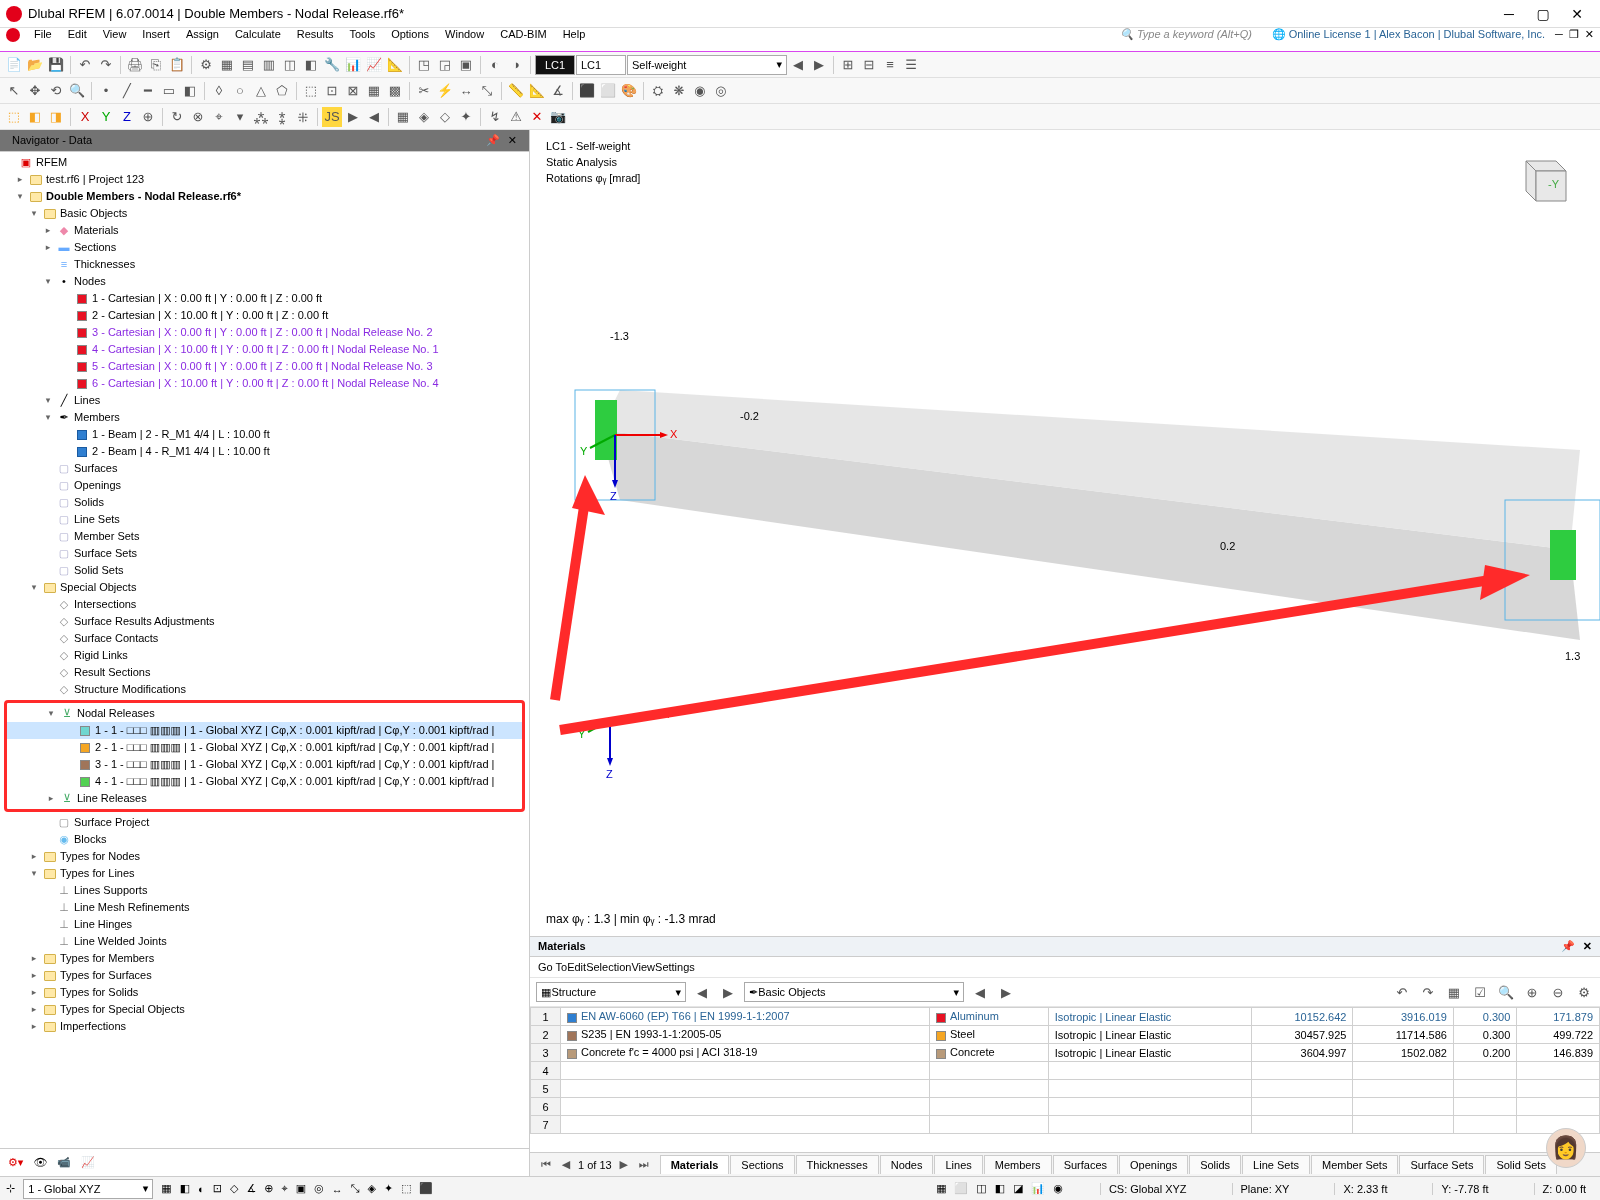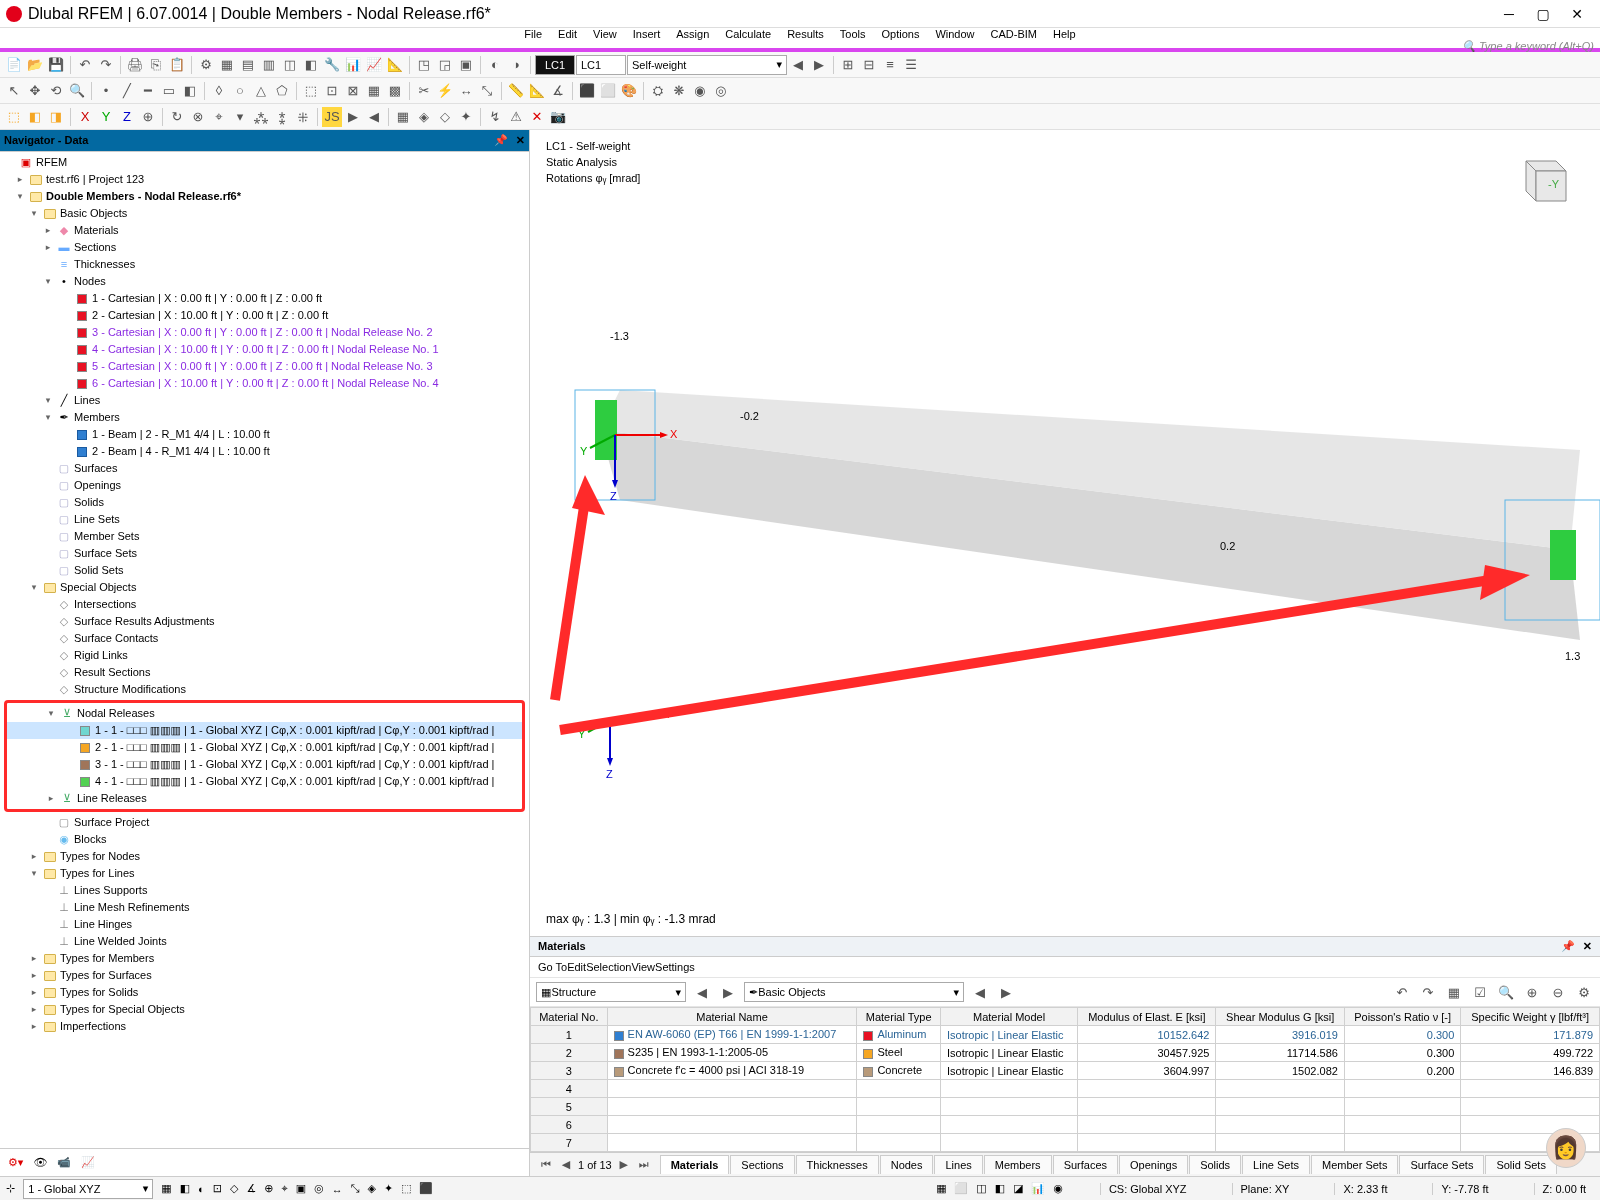--- a/index.html
+++ b/index.html
@@ -1,31 +1,31 @@
 <!DOCTYPE html>
 <html><head>
 <meta charset="utf-8">
 <style>
 * { box-sizing: border-box; margin: 0; padding: 0; font-family: "Segoe UI", Tahoma, sans-serif; font-size: 11px; }
 body { background: #f0f0f0; width: 1600px; height: 1200px; overflow: hidden; display: flex; flex-direction: column; }
 .titlebar { height: 28px; background: #fff; display: flex; align-items: center; padding: 0 6px; border-bottom: 1px solid #ddd; }
 .titlebar .logo { width: 16px; height: 16px; background: #e2001a; border-radius: 50%; margin-right: 6px; }
-.titlebar .title { flex: 1; font-size: 16px; }
+.titlebar .title { flex: 1; font-size: 13px; }
 .titlebar .winbtn { width: 34px; height: 22px; display: flex; align-items: center; justify-content: center; font-size: 14px; cursor: pointer; }
-.menubar { height: 24px; background: #fff; display: flex; align-items: center; padding: 0 6px; border-bottom: 4px solid #d946ef; flex-direction: column; }
+.menubar { height: 24px; background: #fff; display: flex; padding: 0 6px; border-bottom: 1px solid #d946ef; }
 .menubar .mi { padding: 3px 8px; cursor: pointer; }
 .menubar .kw { margin-left: auto; color: #888; font-style: italic; }
 .menubar .lic { margin-left: 20px; color: #2a6496; }
 .toolbar { height: 26px; background: #f8f8f8; display: flex; align-items: center; padding: 2px 4px; border-bottom: 1px solid #e0e0e0; gap: 1px; flex-wrap: nowrap; overflow: hidden; }
 .tbtn { width: 20px; height: 20px; display: flex; align-items: center; justify-content: center; font-size: 13px; color: #555; cursor: pointer; border: 1px solid transparent; }
 .tsep { width: 1px; height: 18px; background: #ccc; margin: 0 3px; }
 .tcombo { height: 20px; border: 1px solid #aaa; background: #fff; padding: 0 4px; font-size: 11px; display: flex; align-items: center; }
 .main { flex: 1; display: flex; overflow: hidden; }
 .nav { width: 530px; background: #fff; border-right: 1px solid #ccc; display: flex; flex-direction: column; }
-.navhdr { background: #0369a1; padding: 4px 4px; font-weight: bold; border-bottom: 1px solid #ccc; display: flex; justify-content: space-between; }
+.navhdr { background: #737373; padding: 4px 12px; font-weight: normal; border-bottom: 1px solid #ccc; display: flex; justify-content: space-between; }
 .navhdr .x { cursor: pointer; }
 .tree { flex: 1; overflow: auto; padding: 2px 0; font-size: 11.5px; line-height: 17px; }
 .tn { display: flex; align-items: center; white-space: nowrap; cursor: pointer; padding-right: 6px; }
 .tn .tgl { width: 12px; text-align: center; color: #666; font-size: 9px; }
 .tn .ico { width: 14px; height: 12px; margin: 0 3px; display: inline-flex; align-items: center; justify-content: center; }
 .tn.sel { background: #cce5ff; }
 .tn.purple { color: #8a2be2; }
 .folder { width: 12px; height: 10px; background: #ffe9a8; border: 1px solid #d4b24c; border-radius: 1px; }
 .sq { width: 10px; height: 10px; border: 1px solid #888; }
 .sq.red { background: #e81123; }
@@ -658,30 +658,20 @@
         <span class="tbtn">☑</span>
         <span class="tbtn">🔍</span>
         <span class="tbtn">⊕</span>
         <span class="tbtn">⊖</span>
         <span class="tbtn">⚙</span>
       </div>
       <div class="tbl">
           <table id="mattbl">
             <tbody>
               <tr>
-                <th>Material No.</th>
-                <th>Material Name</th>
-                <th>Material Type</th>
-                <th>Material Model</th>
-                <th>Modulus of Elast. E [ksi]</th>
-                <th>Shear Modulus G [ksi]</th>
-                <th>Poisson's Ratio ν [-]</th>
-                <th>Specific Weight γ [lbf/ft³]</th>
-              </tr>
-              <tr>
     <td class="ctr">1</td>
     <td class="link"><span class="sq" style="background:#2f7fd1;display:inline-block;vertical-align:middle;margin-right:4px"></span>EN AW-6060 (EP) T66 | EN 1999-1-1:2007</td>
     <td class="link"><span class="sq" style="background:#e81123;display:inline-block;vertical-align:middle;margin-right:4px"></span>Aluminum</td>
     <td class="link">Isotropic | Linear Elastic</td>
     <td class="num link">10152.642</td>
                 <td class="num link">3916.019</td>
                 <td class="num link">0.300</td>
                 <td class="num link">171.879</td>
               </tr>
               <tr>

